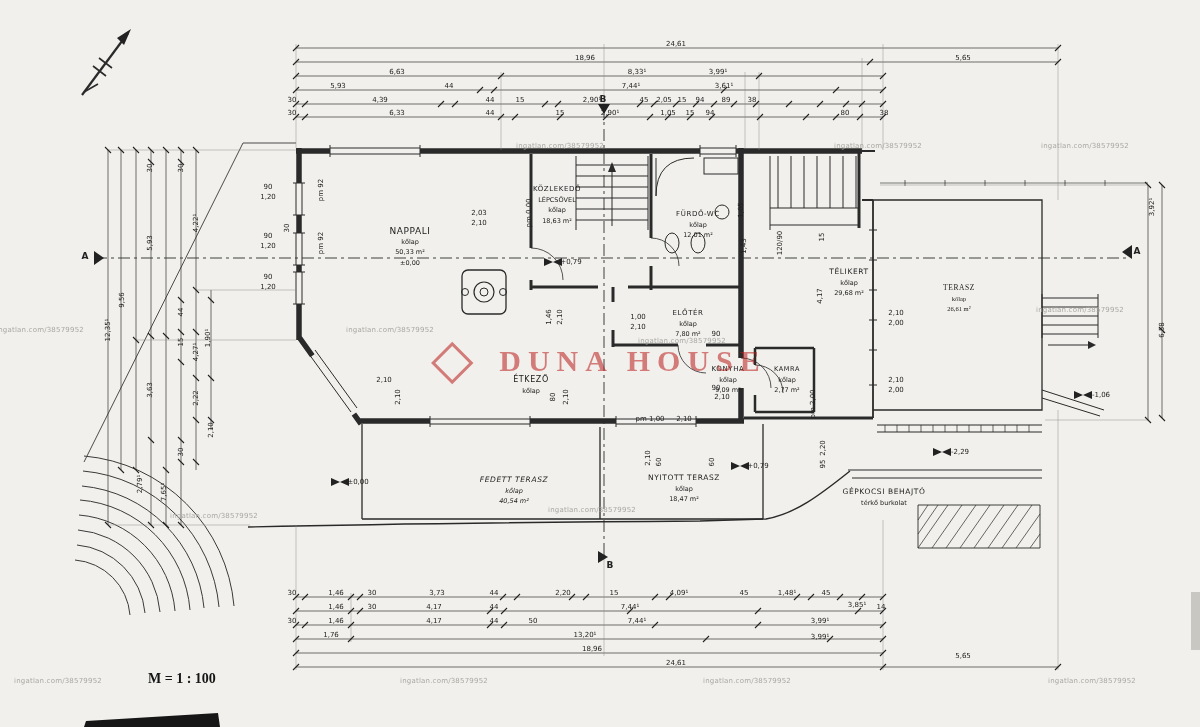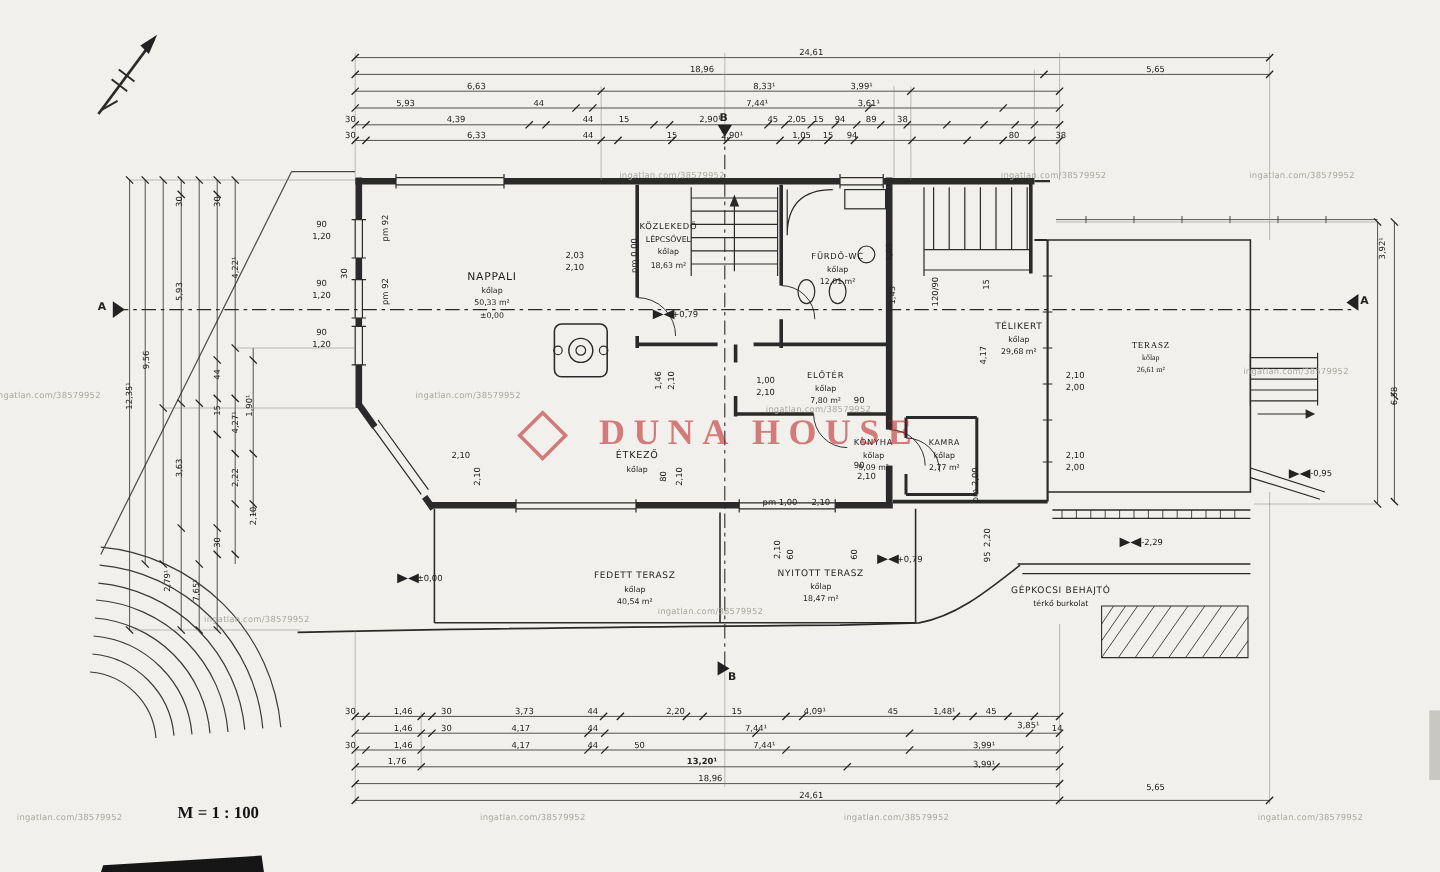--- a/index.html
+++ b/index.html
@@ -159,41 +159,41 @@
       <div class="room" style="left: 728px; top: 364px; transform: translate(-50%, 0px);">
         <div class="rn" style="font-size: 7px;">KONYHA</div>
         <div>kőlap</div>
         <div>9,09 m²</div>
       </div>
       <div class="room" style="left: 787px; top: 364px; transform: translate(-50%, 0px);">
         <div class="rn" style="font-size: 6.5px;">KAMRA</div>
         <div>kőlap</div>
         <div>2,77 m²</div>
       </div>
-      <div class="room" style="left: 529px; top: 475px; transform: translate(-50%, 0px);">
+      <div class="room" style="left: 514px; top: 475px; transform: translate(-50%, 0px); font-style: italic;">
         <div class="rn" style="font-size: 7.5px;">FEDETT TERASZ</div>
         <div>kőlap</div>
         <div>40,54 m²</div>
       </div>
       <div class="room" style="left: 684px; top: 473px; transform: translate(-50%, 0px);">
         <div class="rn" style="font-size: 7.5px;">NYITOTT TERASZ</div>
         <div>kőlap</div>
         <div>18,47 m²</div>
       </div>
       <div class="room" style="left: 884px; top: 487px; transform: translate(-50%, 0px);">
         <div class="rn" style="font-size: 7.5px;">GÉPKOCSI BEHAJTÓ</div>
         <div>térkő burkolat</div>
       </div>
     </div>
   <div class="layer">
       <div class="lbl" style="left: 358px; top: 482px; transform: translate(-50%, -50%);">±0,00</div>
       <div class="lbl" style="left: 571px; top: 262px; transform: translate(-50%, -50%);">+0,79</div>
       <div class="lbl" style="left: 758px; top: 466px; transform: translate(-50%, -50%);">+0,79</div>
       <div class="lbl" style="left: 960px; top: 452px; transform: translate(-50%, -50%);">-2,29</div>
-      <div class="lbl" style="left: 1101px; top: 395px; transform: translate(-50%, -50%);">-0,95</div>
+      <div class="lbl" style="left: 1101px; top: 395px; transform: translate(-50%, -50%);">-1,06</div>
     </div>
   <div class="layer">
       <div class="lbl sec" style="left: 85px; top: 256px; transform: translate(-50%, -50%);">A</div>
       <div class="lbl sec" style="left: 1137px; top: 251px; transform: translate(-50%, -50%);">A</div>
       <div class="lbl sec" style="left: 603px; top: 99px; transform: translate(-50%, -50%);">B</div>
       <div class="lbl sec" style="left: 610px; top: 565px; transform: translate(-50%, -50%);">B</div>
     </div>
   <div class="layer">
       <div class="lbl" style="left: 676px; top: 44px; transform: translate(-50%, -50%);">24,61</div>
       <div class="lbl" style="left: 585px; top: 58px; transform: translate(-50%, -50%);">18,96</div>
@@ -247,21 +247,21 @@
       <div class="lbl" style="left: 857px; top: 605px; transform: translate(-50%, -50%);">3,85¹</div>
       <div class="lbl" style="left: 881px; top: 607px; transform: translate(-50%, -50%);">14</div>
       <div class="lbl" style="left: 292px; top: 621px; transform: translate(-50%, -50%);">30</div>
       <div class="lbl" style="left: 336px; top: 621px; transform: translate(-50%, -50%);">1,46</div>
       <div class="lbl" style="left: 434px; top: 621px; transform: translate(-50%, -50%);">4,17</div>
       <div class="lbl" style="left: 494px; top: 621px; transform: translate(-50%, -50%);">44</div>
       <div class="lbl" style="left: 533px; top: 621px; transform: translate(-50%, -50%);">50</div>
       <div class="lbl" style="left: 637px; top: 621px; transform: translate(-50%, -50%);">7,44¹</div>
       <div class="lbl" style="left: 820px; top: 621px; transform: translate(-50%, -50%);">3,99¹</div>
       <div class="lbl" style="left: 331px; top: 635px; transform: translate(-50%, -50%);">1,76</div>
-      <div class="lbl" style="left: 585px; top: 635px; transform: translate(-50%, -50%); font-weight: bold;">13,20¹</div>
+      <div class="lbl" style="left: 585px; top: 635px; transform: translate(-50%, -50%);">13,20¹</div>
       <div class="lbl" style="left: 820px; top: 637px; transform: translate(-50%, -50%);">3,99¹</div>
       <div class="lbl" style="left: 592px; top: 649px; transform: translate(-50%, -50%);">18,96</div>
       <div class="lbl" style="left: 676px; top: 663px; transform: translate(-50%, -50%);">24,61</div>
       <div class="lbl" style="left: 963px; top: 656px; transform: translate(-50%, -50%);">5,65</div>
     </div>
   <div class="layer">
       <div class="lbl" style="left: 150px; top: 168px; transform: translate(-50%, -50%) rotate(-90deg);">30</div>
       <div class="lbl" style="left: 150px; top: 243px; transform: translate(-50%, -50%) rotate(-90deg);">5,93</div>
       <div class="lbl" style="left: 122px; top: 300px; transform: translate(-50%, -50%) rotate(-90deg);">9,56</div>
       <div class="lbl" style="left: 108px; top: 330px; transform: translate(-50%, -50%) rotate(-90deg);">12,35¹</div>

